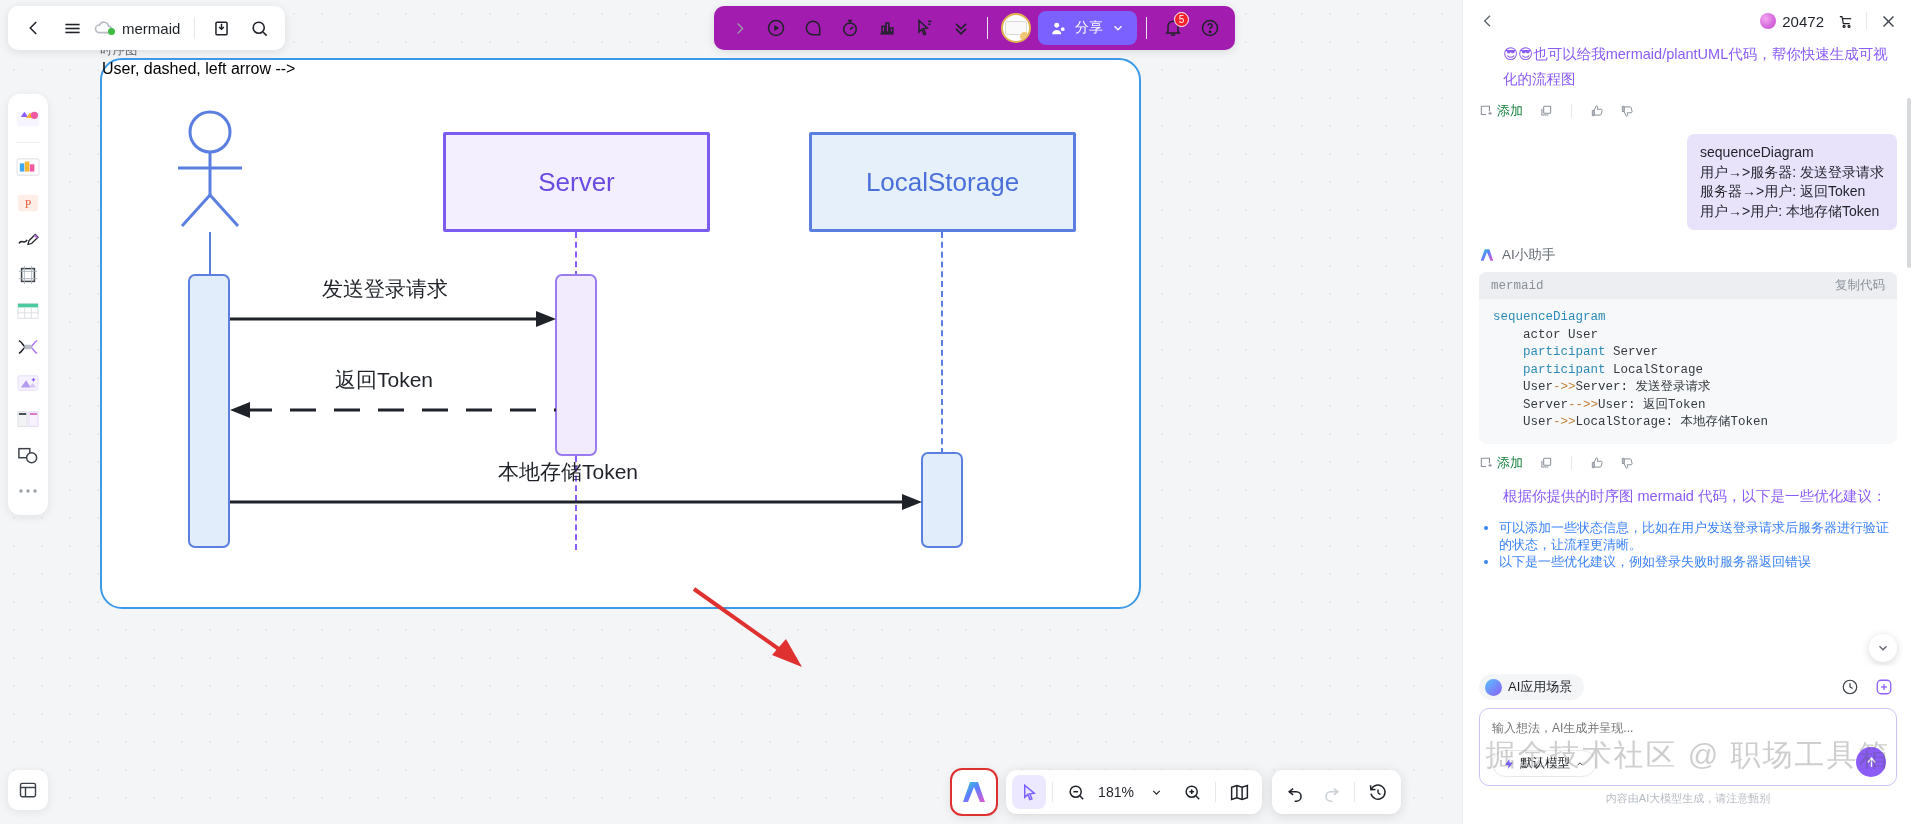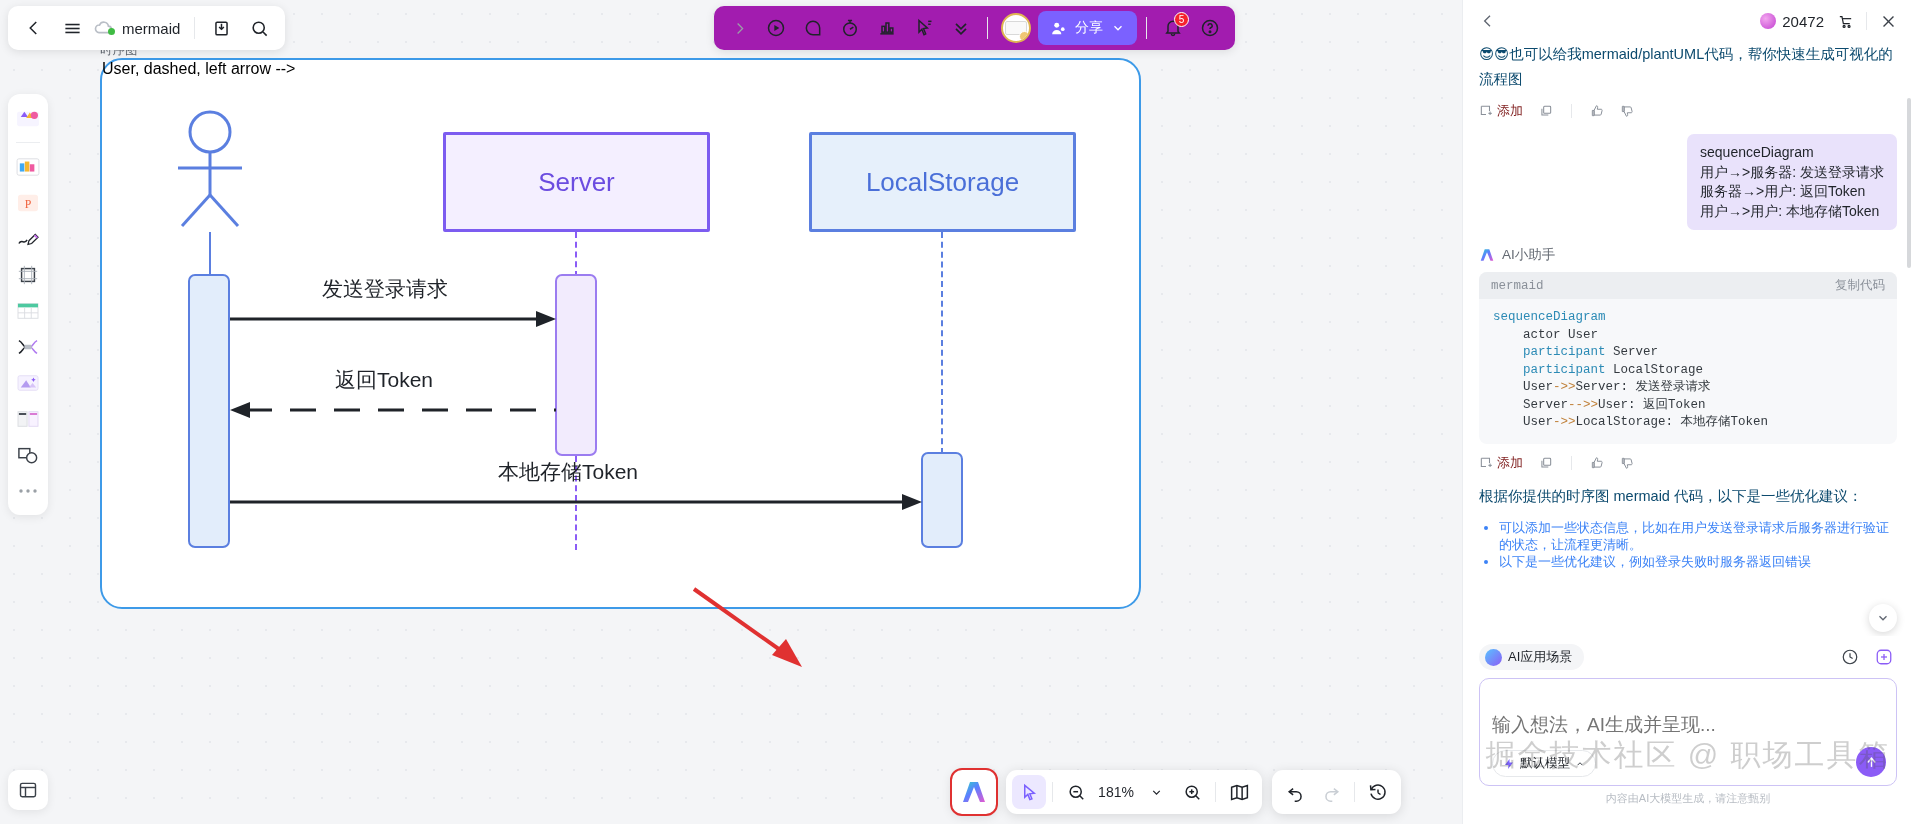--- a/index.html
+++ b/index.html
@@ -141,22 +141,22 @@
     height: 42px; display:flex; align-items:center; padding: 0 12px; gap: 8px; flex-shrink: 0;
   }
   .panel-head .sp { flex: 1; }
   .credits { display:flex; align-items:center; gap:6px; font-size: 15px; color:#1f2329; }
   .credit-orb { width:16px;height:16px;border-radius:50%;
     background: radial-gradient(circle at 35% 35%, #f3a6ef, #c13fd0); }
   .ico-btn { width:26px;height:26px;display:flex;align-items:center;justify-content:center;cursor:pointer;border-radius:6px;}
   .head-div { width:1px;height:18px;background:#e6e8eb; }
 
   .panel-body { flex: 1; overflow: hidden; padding: 0 16px; position: relative; }
-  .msg-ai-text { font-size: 14.5px; line-height: 25px; color: #0c4a6e; }
-  .act-row { display:flex; align-items:center; gap: 16px; margin: 10px 0 0; color:#7f1d1d; font-size:13px; }
+  .msg-ai-text { font-size: 14.5px; line-height: 25px; color: #8b5cf6; margin-left: 24px; }
+  .act-row { display:flex; align-items:center; gap: 16px; margin: 10px 0 0; color:#15803d; font-size:13px; }
   .act-btn { display:flex;align-items:center;gap:4px;cursor:pointer; }
   .act-div { width:1px;height:14px;background:#e6e8eb;margin:0 2px; }
 
   .bubble-row { display:flex; justify-content:flex-end; margin-top: 14px; }
   .bubble {
     background:#e9e2fb; border-radius:7px; padding: 9px 13px;
     font-size:14px; line-height: 19.5px; color:#1f2329; max-width: 290px; white-space: pre-line;
   }
 
   .ai-name { display:flex; align-items:center; gap:7px; margin-top: 16px; font-size:13.5px; color:#646a73; }
@@ -192,22 +192,22 @@
     display:flex;align-items:center;gap:6px; background:#f4f5f7; border-radius: 14px;
     padding: 4px 12px 4px 6px; font-size: 13px; color:#1f2329; cursor:pointer;
   }
   .chip-orb { width:17px;height:17px;border-radius:50%;
      background: linear-gradient(135deg,#59c3ff,#8b5cf6); }
   .chip-sp { flex:1; }
   .composer {
     border: 1px solid #cdc3f5; border-radius: 10px; padding: 10px 12px 8px;
     min-height: 78px; display:flex; flex-direction:column; position: relative;
   }
-  .composer-input { font-size: 19px; color:#b7bcc3; flex:1; background:none;border:none;outline:none;
-     font-family: inherit; margin-top: 25px; }
+  .composer-input { font-size: 12px; color:#b7bcc3; flex:1; background:none;border:none;outline:none;
+     font-family: inherit; }
   .composer-bottom { display:flex; align-items:center; margin-top: 14px; }
   .model-pill {
     display:flex;align-items:center;gap:5px;
     border:1px solid #e6e8eb; border-radius: 14px; padding: 4px 10px;
     font-size: 12.5px; color:#1f2329; cursor:pointer; background:#fff;
   }
   .send-btn {
     position:absolute; right: 10px; bottom: 8px;
     width:30px;height:30px;border-radius:50%;background:#8b5cf6;
     display:flex;align-items:center;justify-content:center;cursor:pointer;

